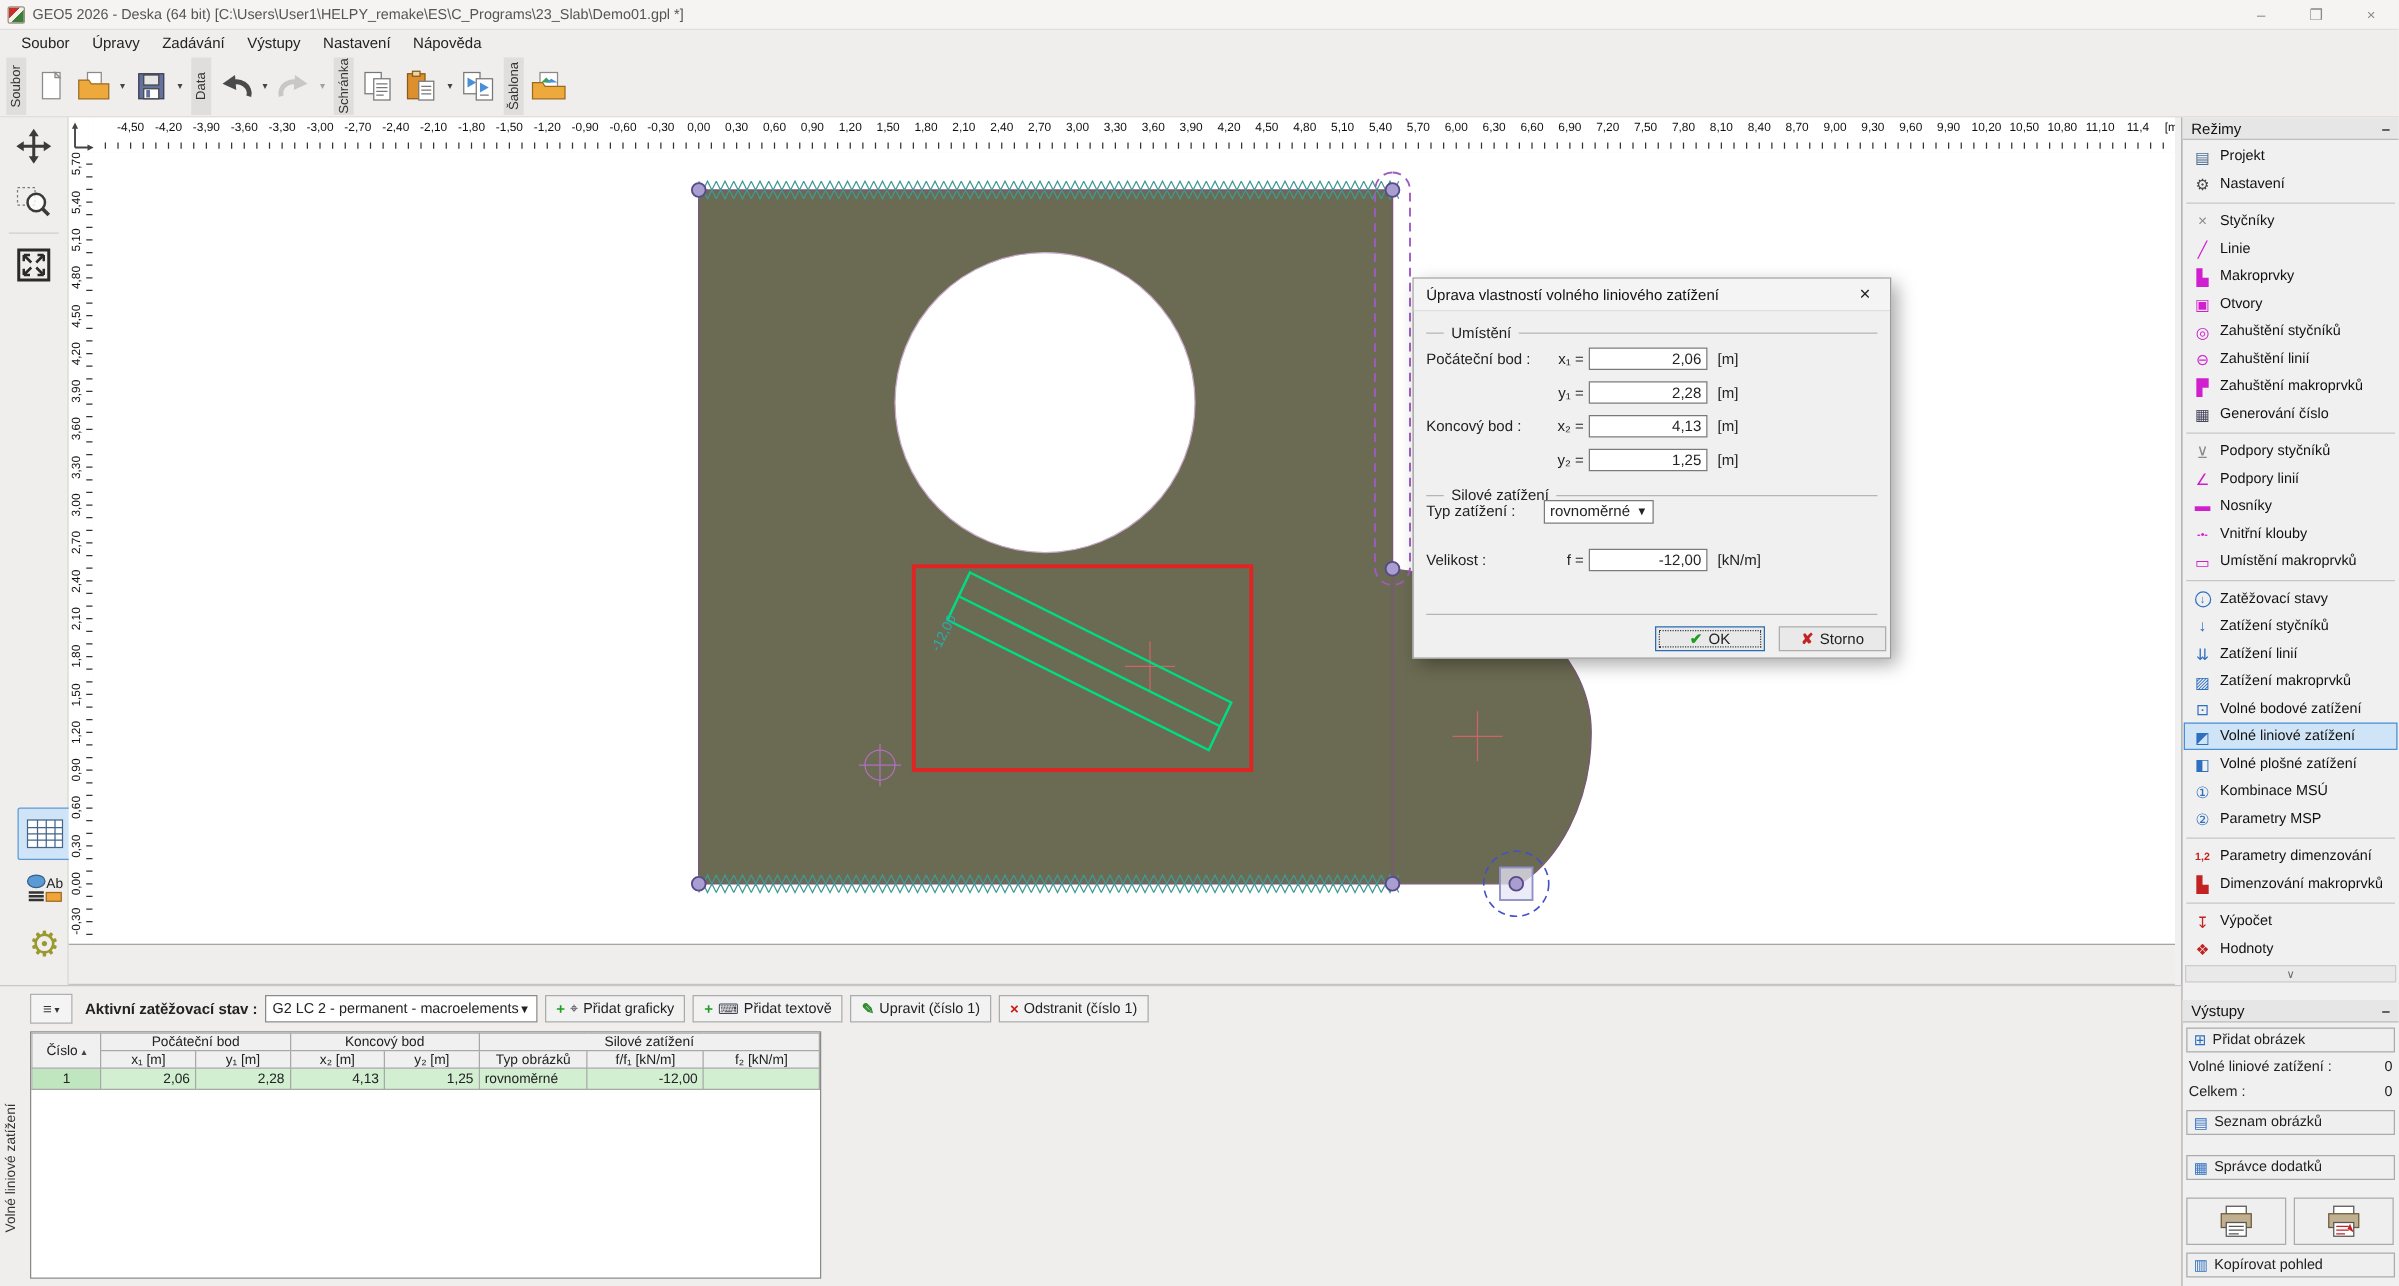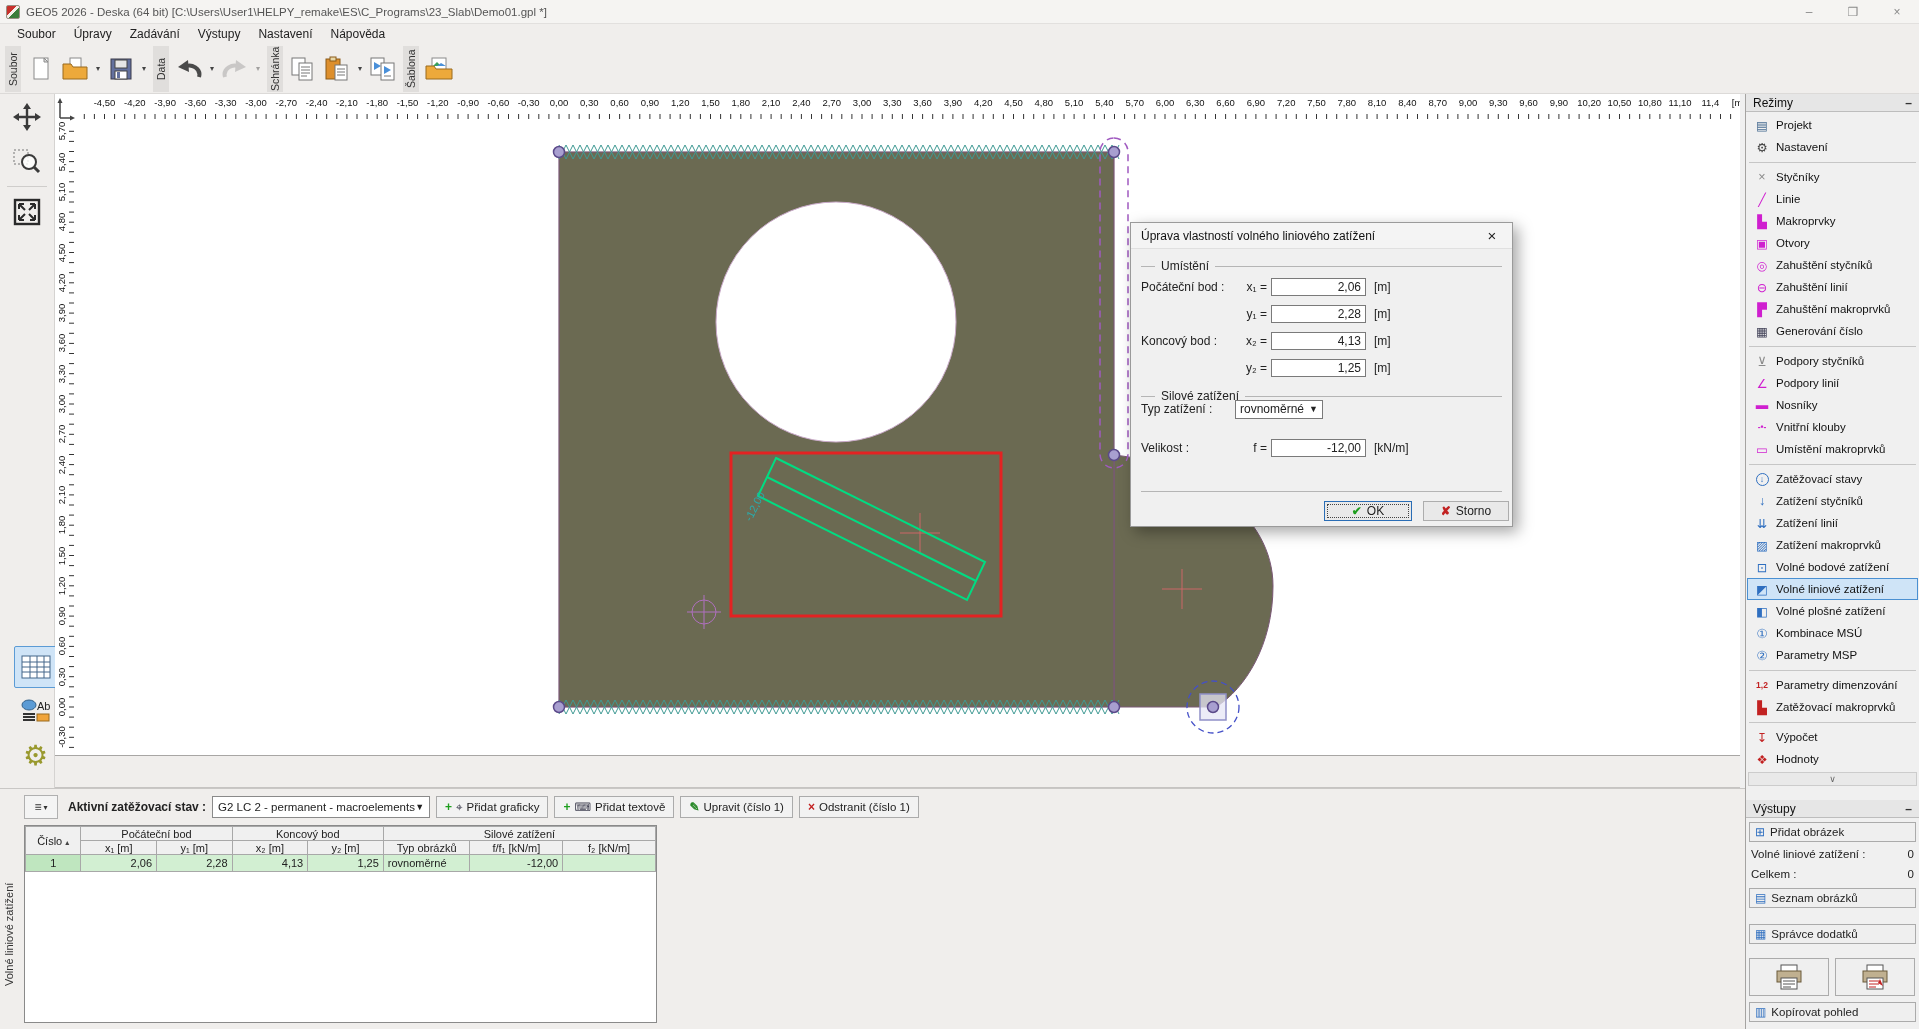--- a/index.html
+++ b/index.html
@@ -470,21 +470,21 @@
           <span class="sbicon" style="color: rgb(47, 111, 192);">②</span>
           <span>Parametry MSP</span>
         </div>
         <div class="sbsep"></div>
         <div class="sbitem">
           <span class="sbicon smalltext" style="color: rgb(194, 34, 34);">1,2</span>
           <span>Parametry dimenzování</span>
         </div>
         <div class="sbitem">
           <span class="sbicon" style="color: rgb(194, 34, 34);">▙</span>
-          <span>Zatěžovací makroprvků</span>
+          <span>Dimenzování makroprvků</span>
         </div>
         <div class="sbsep"></div>
         <div class="sbitem">
           <span class="sbicon" style="color: rgb(194, 34, 34);">↧</span>
           <span>Výpočet</span>
         </div>
         <div class="sbitem">
           <span class="sbicon" style="color: rgb(194, 34, 34);">❖</span>
           <span>Hodnoty</span>
         </div>

